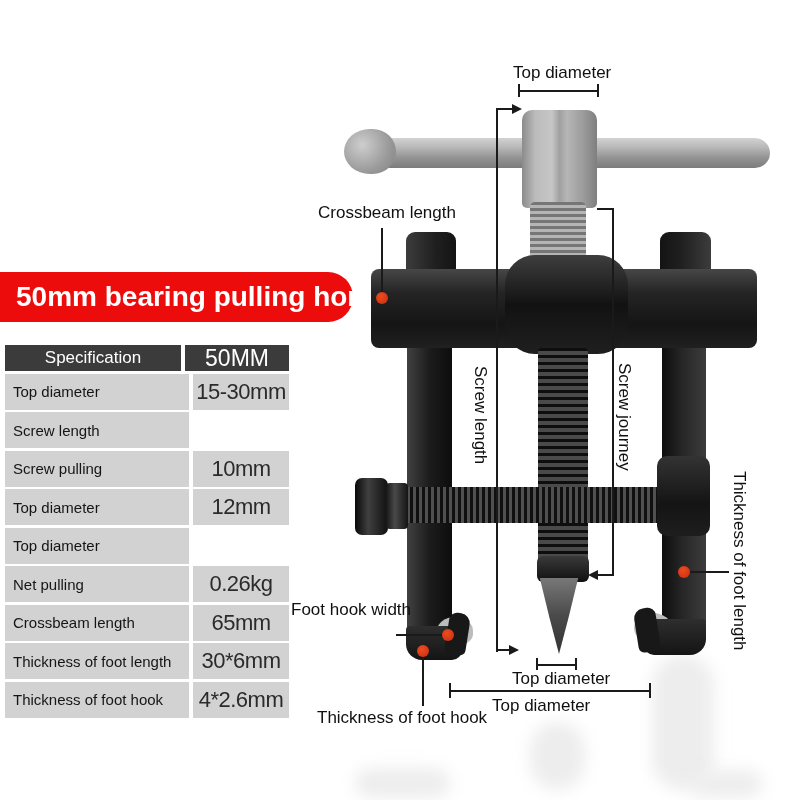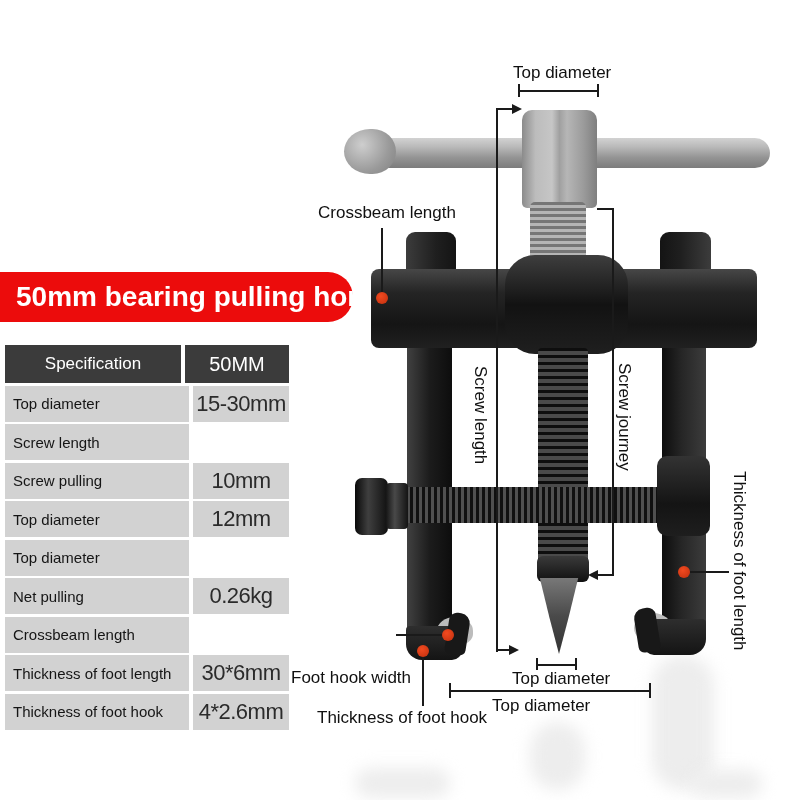--- a/index.html
+++ b/index.html
@@ -8,27 +8,27 @@
   .abs{position:absolute;}
 
   
   .banner{position:absolute;left:0;top:272px;width:353px;height:50px;background:#ec0c0c;
           border-radius:0 26px 26px 0;display:flex;align-items:center;}
   .banner span{color:#fff;font-size:28px;font-weight:bold;padding-left:16px;white-space:nowrap;}
 
   
   .spec-table{position:absolute;left:5px;top:345px;width:284px;display:flex;flex-direction:column;gap:2.5px;}
   .trow{display:flex;gap:4px;height:36px;}
-  .trow.head{height:38px;}
+  .trow.head{height:26px;}
   .cell{display:flex;align-items:center;}
   .cell.lab{flex:0 0 176px;background:#d2d2d2;padding-left:8px;font-size:15px;color:#151515;white-space:nowrap;}
   .cell.val{flex:1;background:#d2d2d2;justify-content:center;font-size:22px;color:#2b2b2b;letter-spacing:-0.5px;}
   .trow.head .cell{background:#3b3b3b;color:#fff;}
   .trow.head .lab{justify-content:center;padding-left:0;font-size:17px;}
-  .trow.head .val{font-size:20px;letter-spacing:0;}
+  .trow.head .val{font-size:23px;letter-spacing:0;}
 
   
   .shadow{position:absolute;background:#ededed;border-radius:30px;filter:blur(8px);}
   .tbar{left:349px;top:138px;width:421px;height:30px;border-radius:15px;
         background:linear-gradient(180deg,#d2d2d2,#b9b9b9 30%,#949494 65%,#7c7c7c);}
   .ball{left:344px;top:129px;width:52px;height:45px;border-radius:50% 45% 45% 50%/50%;
         background:radial-gradient(circle at 35% 35%,#cecece,#9a9a9a 60%,#808080);}
   .nut{left:522px;top:110px;width:75px;height:98px;border-radius:10px 10px 5px 5px;
        background:linear-gradient(90deg,#8b8b8b 0%,#bcbcbc 18%,#c6c6c6 40%,#a0a0a0 50%,#b6b6b6 60%,#9b9b9b 82%,#7f7f7f 100%);}
   .screw-gray{left:530px;top:202px;width:56px;height:64px;border-radius:5px;
@@ -101,20 +101,21 @@
     </div>
     <div class="trow">
       <div class="cell lab">Top diameter</div>
     </div>
     <div class="trow">
       <div class="cell lab">Net pulling</div>
       <div class="cell val">0.26kg</div>
     </div>
     <div class="trow">
       <div class="cell lab">Crossbeam length</div>
+      <div class="cell val">65mm</div>
     </div>
     <div class="trow">
       <div class="cell lab">Thickness of foot length</div>
       <div class="cell val">30*6mm</div>
     </div>
     <div class="trow">
       <div class="cell lab">Thickness of foot hook</div>
       <div class="cell val">4*2.6mm</div>
     </div>
   </div>
@@ -177,21 +178,21 @@
     <div class="lbl vert" style="left:614px;top:363px;">Screw journey</div>
 
     <div class="lbl" style="left:318px;top:203px;">Crossbeam length</div>
     <div class="line" style="left:381px;top:228px;width:2px;height:66px;"></div>
     <div class="dot" style="left:376px;top:292px;"></div>
 
     <div class="dot" style="left:678px;top:566px;"></div>
     <div class="line" style="left:690px;top:571px;width:39px;height:2px;"></div>
     <div class="lbl vert" style="left:729px;top:471px;">Thickness of foot length</div>
 
-    <div class="lbl" style="left:291px;top:668px;">Foot hook width</div>
+    <div class="lbl" style="left:291px;top:600px;">Foot hook width</div>
     <div class="line" style="left:396px;top:634px;width:48px;height:2px;"></div>
     <div class="dot" style="left:442px;top:629px;"></div>
 
     <div class="dot" style="left:417px;top:645px;"></div>
     <div class="line" style="left:422px;top:657px;width:2px;height:49px;"></div>
     <div class="lbl" style="left:317px;top:708px;">Thickness of foot hook</div>
 
     <div class="line" style="left:537px;top:664px;width:40px;height:2px;"></div>
     <div class="line" style="left:536px;top:658px;width:2px;height:12px;"></div>
     <div class="line" style="left:575px;top:658px;width:2px;height:12px;"></div>

